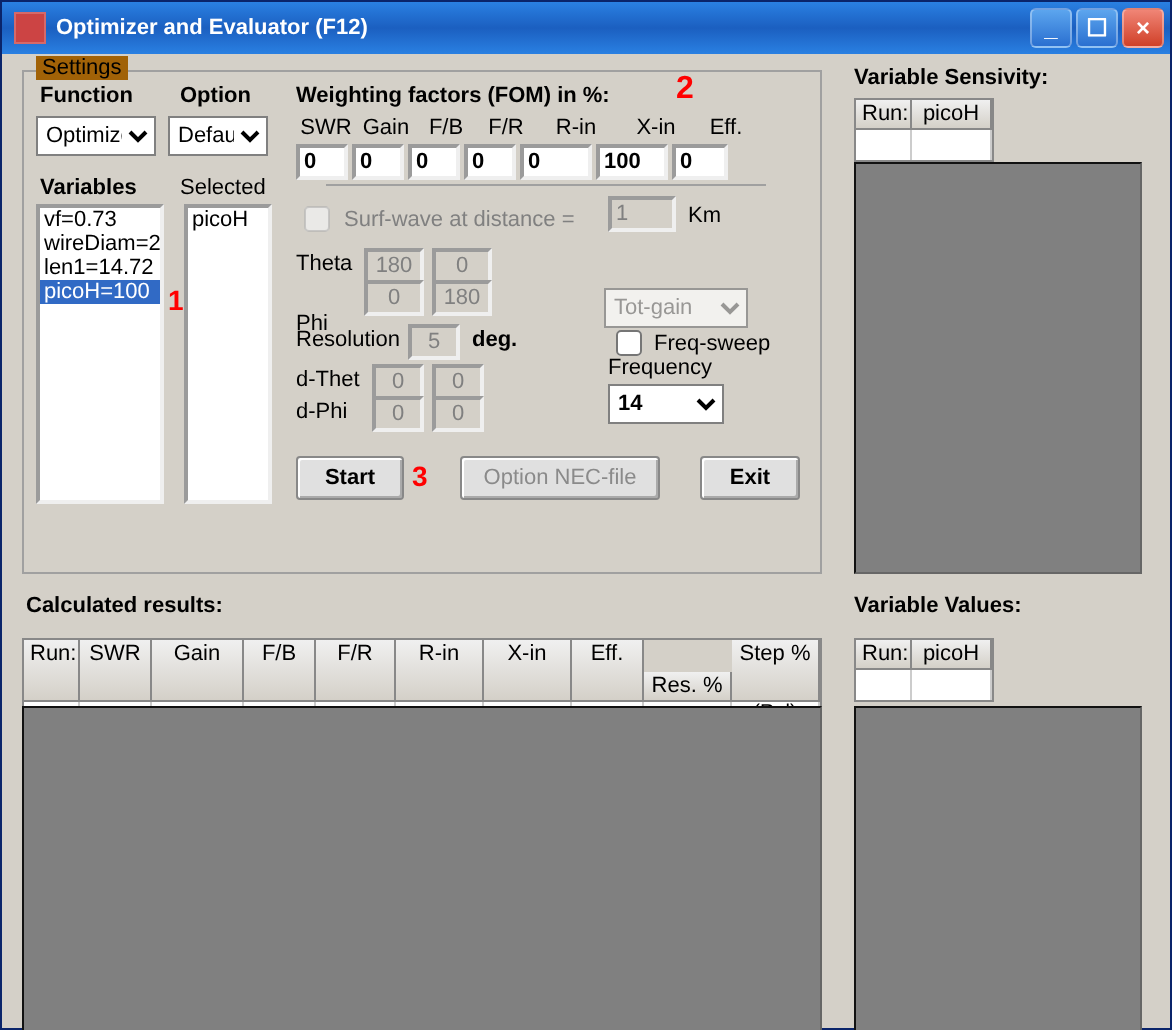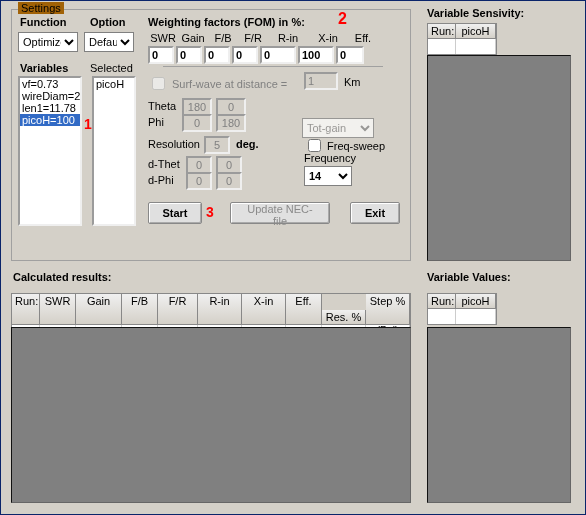--- a/index.html
+++ b/index.html
@@ -122,20 +122,29 @@
   .hr-conn {
     position:absolute;
     border-top:1px solid #a0a0a0;
     height:1px;
   }
 </style>
 </head>
 <body>
 
 <div class="window">
+  <div class="titlebar">
+    <div class="titlebar-icon"></div>
+    <div class="titlebar-text">Optimizer and Evaluator (F12)</div>
+    <div class="tb-btns">
+      <div class="tb-btn">_</div>
+      <div class="tb-btn">☐</div>
+      <div class="tb-btn close">×</div>
+    </div>
+  </div>
 
   <div class="client">
 
     <div class="fieldset" style="left:10px; top:8px; width:400px; height:252px;">
       <div class="legend">Settings</div>
 
       <div style="position:absolute; left:8px; top:6px;" class="bold">Function</div>
       <div style="position:absolute; left:78px; top:6px;" class="bold">Option</div>
 
       <select class="select" style="position:absolute; left:6px; top:22px; width:60px;">
@@ -144,21 +153,21 @@
       <select class="select" style="position:absolute; left:72px; top:22px; width:50px;">
         <option>Defau</option>
       </select>
 
       <div style="position:absolute; left:8px; top:52px;" class="bold">Variables</div>
       <div style="position:absolute; left:78px; top:52px;">Selected</div>
 
       <div class="listbox" style="position:absolute; left:6px; top:66px; width:64px; height:150px;">
         <div class="list-item">vf=0.73</div>
         <div class="list-item">wireDiam=2.e-3</div>
-        <div class="list-item">len1=11.78</div>
+        <div class="list-item">len1=14.72</div>
         <div class="list-item selected">picoH=100</div>
       </div>
       <div class="red" style="position:absolute; left:72px; top:106px; font-size:14px;">1</div>
 
       <div class="listbox" style="position:absolute; left:80px; top:66px; width:44px; height:150px;">
         <div class="list-item">picoH</div>
       </div>
 
       <div style="position:absolute; left:136px; top:6px;" class="bold">Weighting factors (FOM) in %:</div>
       <div class="red" style="position:absolute; left:326px; top:0px; font-size:16px;">2</div>
@@ -185,53 +194,53 @@
       <div class="hr-conn" style="left:151px; top:56px; width:220px;"></div>
 
       <div style="position:absolute; left:136px; top:64px; display:flex; align-items:center; gap:4px;">
         <input type="checkbox" class="chk" disabled="" style="">
         <span style="color:#808080;">Surf-wave at distance =</span>
       </div>
       <input class="text disabled" style="position: absolute; left: 292px; top: 62px; width: 34px; text-align: left;" disabled="" value="1">
       <span style="position:absolute; left:332px; top:66px;">Km</span>
 
       <span style="position:absolute; left:136px; top:90px;">Theta</span>
-      <span style="position:absolute; left:136px; top:106px;">Phi</span>
+      <span style="position:absolute; left:136px; top:120px;">Phi</span>
       <input class="text disabled" style="position: absolute; left: 170px; top: 88px; width: 30px;" disabled="" value="180">
       <input class="text disabled" style="position: absolute; left: 204px; top: 88px; width: 30px;" disabled="" value="0">
       <input class="text disabled" style="position: absolute; left: 170px; top: 104px; width: 30px;" disabled="" value="0">
       <input class="text disabled" style="position: absolute; left: 204px; top: 104px; width: 30px;" disabled="" value="180">
 
       <select class="select" disabled="" style="position:absolute; left:290px; top:108px; width:72px; color:#808080;">
         <option>Tot-gain</option>
       </select>
 
       <span style="position:absolute; left:136px; top:128px;">Resolution</span>
       <input class="text disabled" style="position: absolute; left: 192px; top: 126px; width: 26px;" disabled="" value="5">
       <span style="position:absolute; left:224px; top:128px;font-weight:bold;">deg.</span>
 
       <div style="position:absolute; left:292px; top:126px; display:flex; align-items:center; gap:3px;">
         <input type="checkbox" class="chk" style="">
         <span>Freq-sweep</span>
       </div>
       <span style="position:absolute; left:292px; top:142px;">Frequency</span>
-      <select class="select" style="position:absolute; left:292px; top:156px; width:48px; font-weight:bold;">
+      <select class="select" style="position:absolute; left:292px; top:156px; width:58px; font-weight:bold;">
         <option>14</option>
       </select>
 
       <span style="position:absolute; left:136px; top:148px;">d-Thet</span>
       <span style="position:absolute; left:136px; top:164px;">d-Phi</span>
       <input class="text disabled" style="position: absolute; left: 174px; top: 146px; width: 26px;" disabled="" value="0">
       <input class="text disabled" style="position: absolute; left: 204px; top: 146px; width: 26px;" disabled="" value="0">
       <input class="text disabled" style="position: absolute; left: 174px; top: 162px; width: 26px;" disabled="" value="0">
       <input class="text disabled" style="position: absolute; left: 204px; top: 162px; width: 26px;" disabled="" value="0">
 
       <button class="btn bold" style="position:absolute; left:136px; top:192px; width:54px;">Start</button>
       <span class="red" style="position:absolute; left:194px; top:194px; font-size:14px;">3</span>
-      <button class="btn disabled" style="position:absolute; left:218px; top:192px; width:100px;" disabled="">Update NEC-file</button>
+      <button class="btn disabled" style="position:absolute; left:218px; top:192px; width:100px;" disabled="">Option NEC-file</button>
       <button class="btn bold" style="position:absolute; left:338px; top:192px; width:50px;text-align:center;">Exit</button>
     </div>
 
     <div style="position:absolute; left:426px; top:6px;" class="bold">Variable Sensivity:</div>
     <div style="position:absolute; left:426px; top:22px;">
       <div class="gridhdr">
         <div style="width:28px;">Run:</div>
         <div style="width:40px;">picoH</div>
       </div>
       <div class="gridrow">

